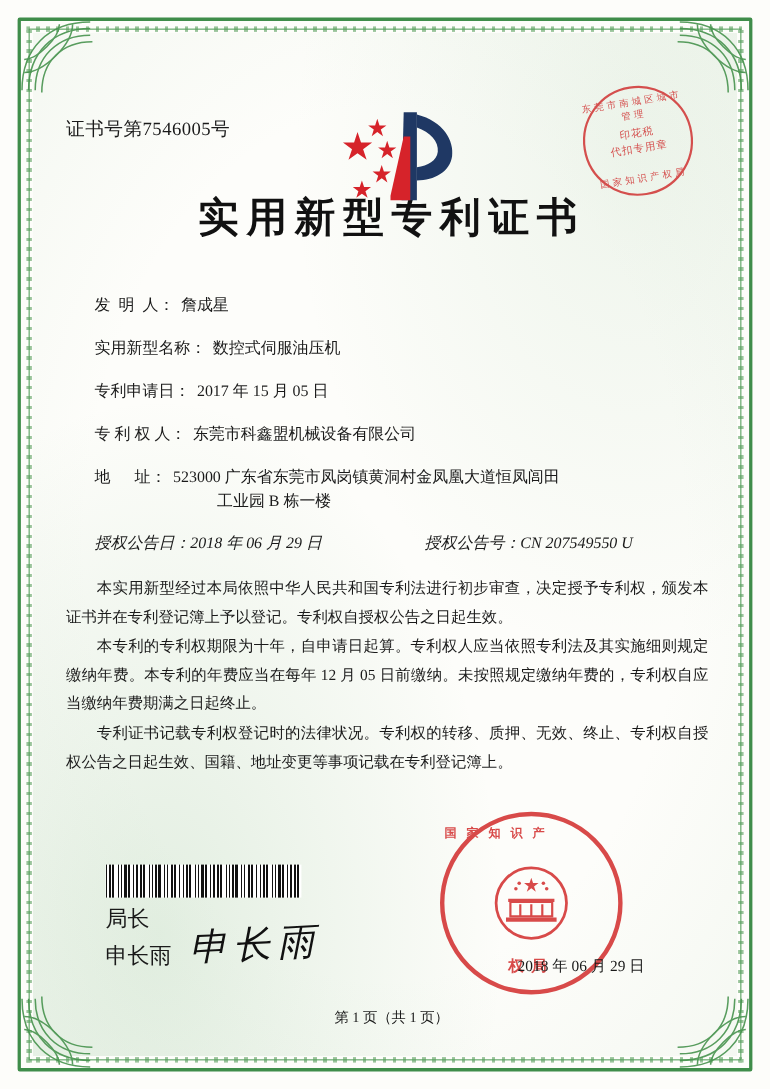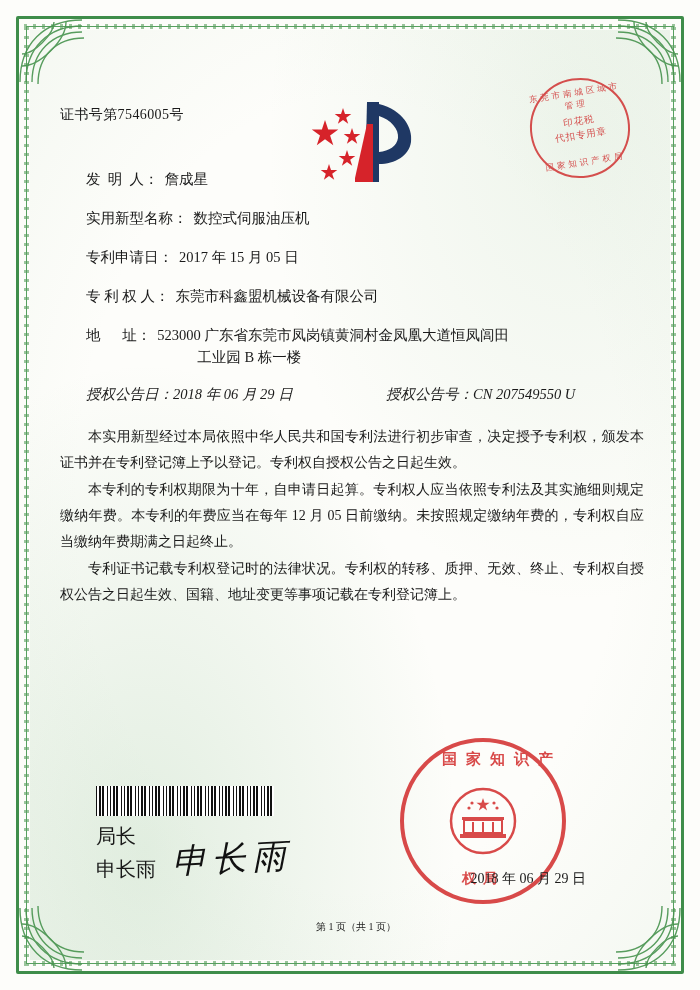--- a/index.html
+++ b/index.html
@@ -81,21 +81,21 @@
   
   .content {
     position: absolute;
     left: 60px;
     right: 48px;
     top: 48px;
     bottom: 46px;
   }
 
   .cert-no {
-    font-size: 14px;
+    font-size: 17px;
     letter-spacing: .4px;
     margin-top: 58px;
   }
 
   
   .logo {
     position: absolute;
     left: 50%;
     top: 46px;
     transform: translateX(-50%);
@@ -242,22 +242,22 @@
     width: 158px;
     height: 158px;
     border: 4px solid #d22b2b;
     border-radius: 50%;
     color: #d22b2b;
     opacity: .85;
   }
   .big-seal .bs-top {
     position: absolute;
     top: 8px; left: 0; right: 0;
-    text-align: right;
-    font-size: 15px;
+    text-align: left;
+    font-size: 11px;
     letter-spacing: 9px;
     font-weight: bold;
     white-space: nowrap;
   }
   .big-seal .bs-bottom {
     position: absolute;
     bottom: 12px; left: 0; right: 0;
     text-align: center;
     font-size: 14px;
     letter-spacing: 7px;
@@ -276,21 +276,21 @@
     bottom: 56px;
     font-size: 14px;
     color: #1a1a1a;
   }
 
   .page-footer {
     position: absolute;
     left: 0; right: 0;
     bottom: 10px;
     text-align: center;
-    font-size: 10px;
+    font-size: 13px;
   }
 </style>
 </head>
 <body>
 
 <div id="certificate">
 
   <div class="border-outer"></div>
   <div class="border-guil"></div>
   <div class="border-inner"></div>
@@ -366,20 +366,21 @@
       <div class="ts-arc">东莞市南城区城市管理</div>
       <div class="ts-inner">
         <div class="ts-line">印花税</div>
         <div class="ts-line">代扣专用章</div>
       </div>
       <div class="ts-arc-bottom">国家知识产权局</div>
     </div>
 
     <div class="cert-no">证书号第7546005号</div>
 
+    <div class="main-title">实用新型专利证书</div>
 
     <div class="fields">
 
       <div class="field-row">
         <span class="field-label">发  明  人：</span>
         <span class="field-value">詹成星</span>
       </div>
 
       <div class="field-row">
         <span class="field-label">实用新型名称：</span>

